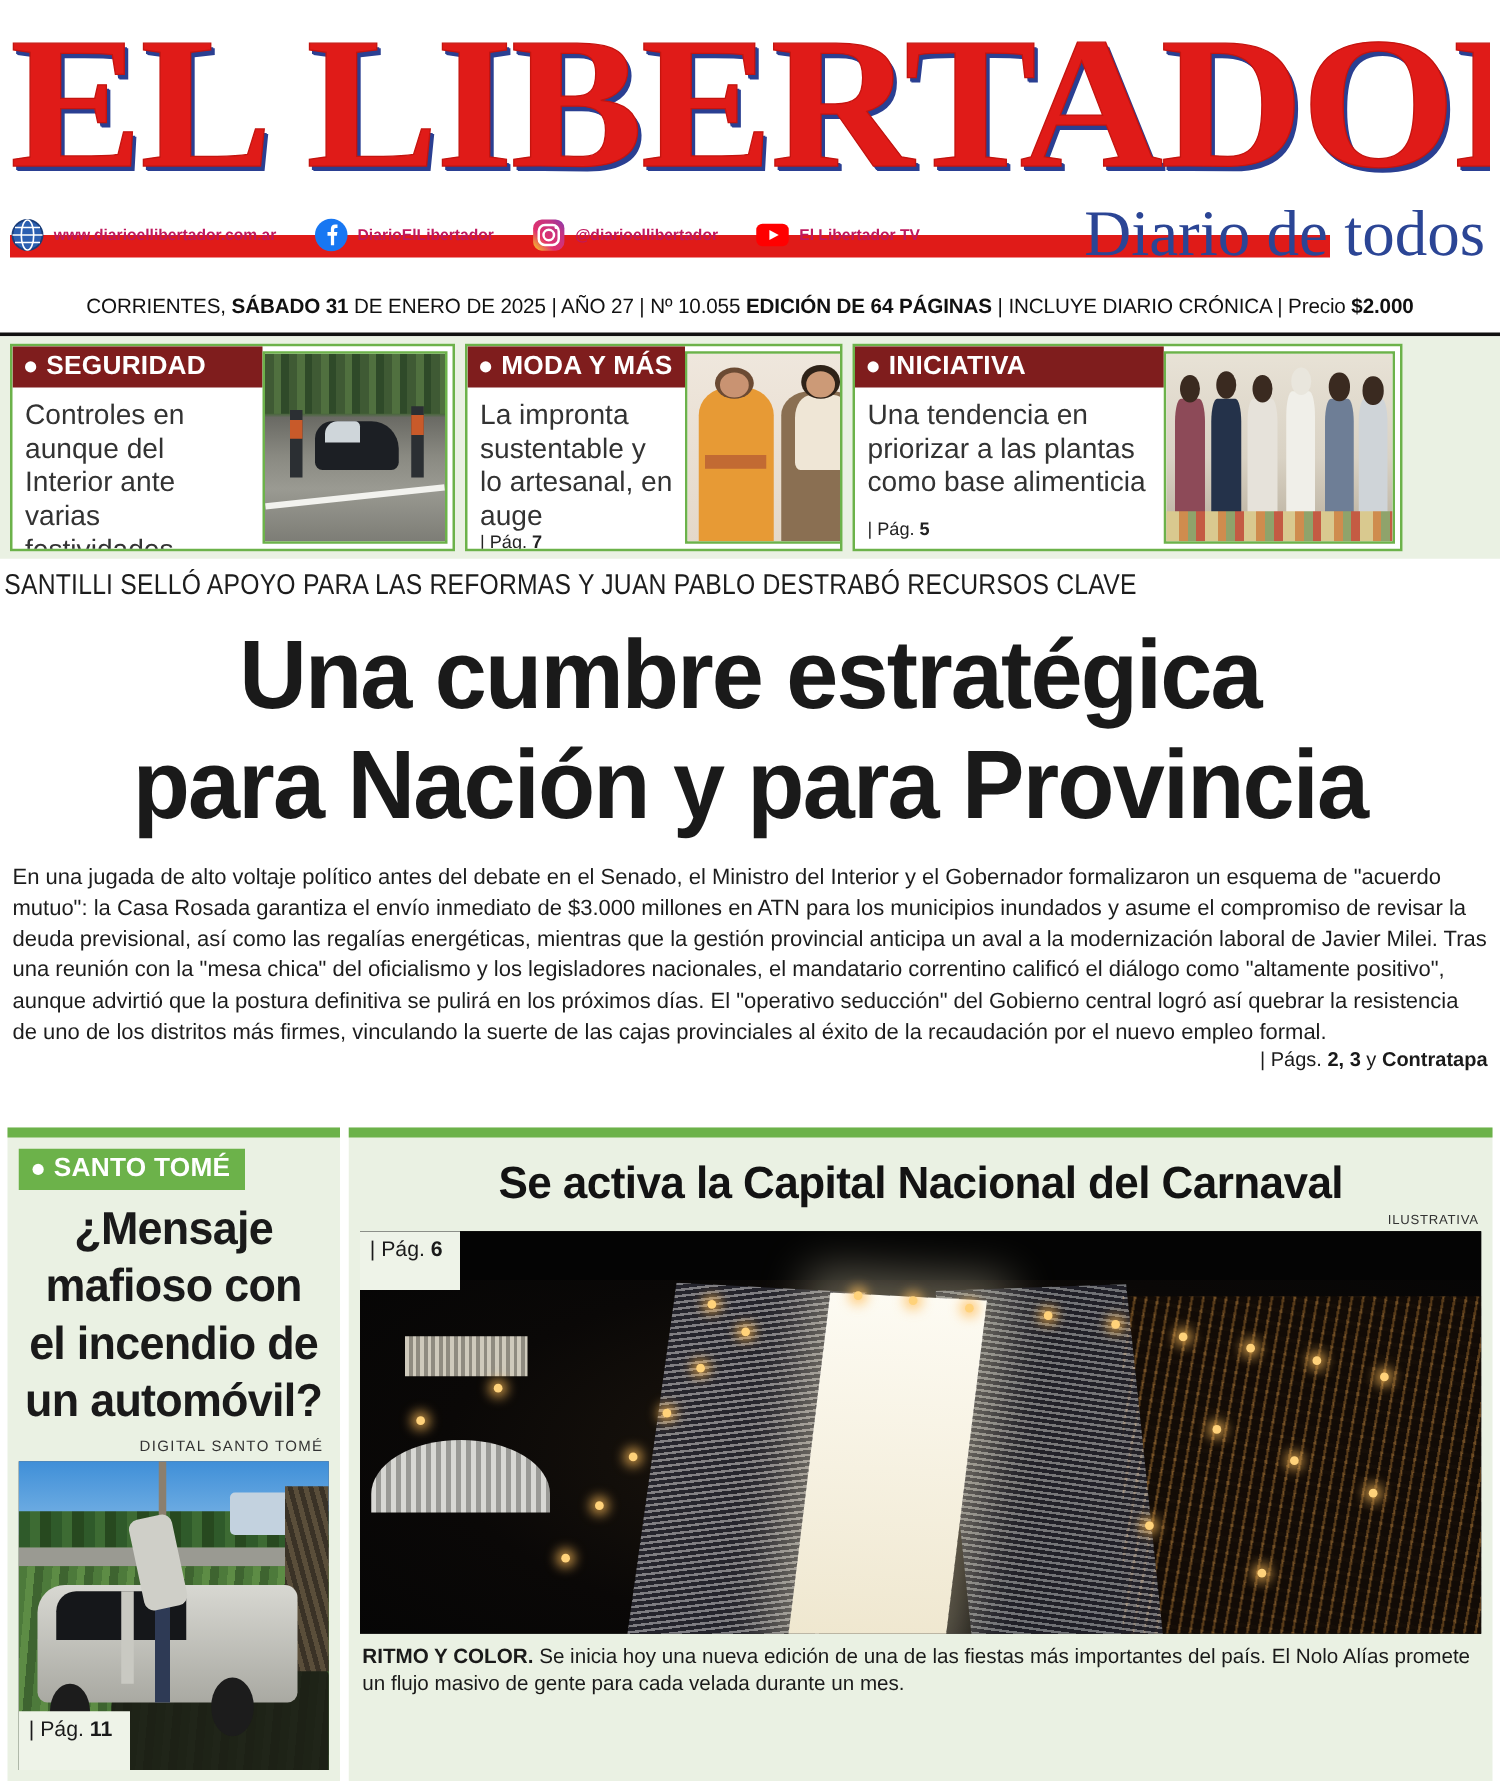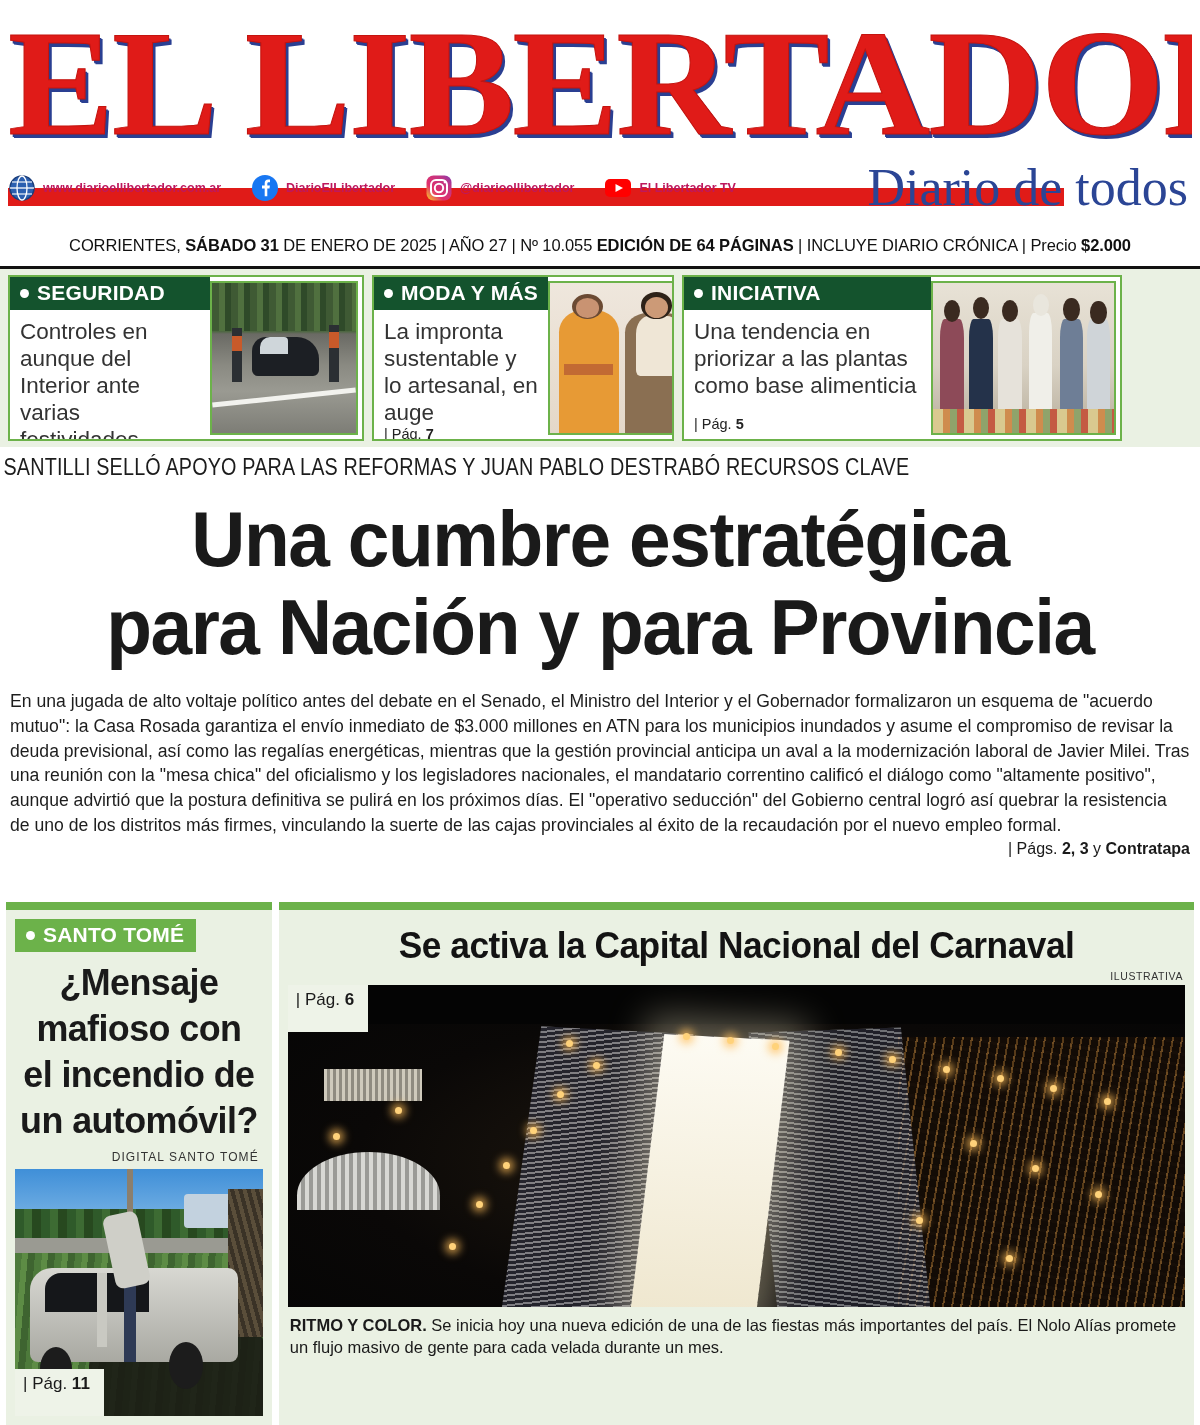--- a/index.html
+++ b/index.html
@@ -75,21 +75,21 @@
   .teaser {
     background: #fff; border: 2px solid #6cb24a; position: relative;
     display: flex; flex-direction: column; overflow: hidden;
   }
   .teaser.t1 { width: 356px; }
   .teaser.t2 { width: 302px; }
   .teaser.t3 { width: 440px; }
   .teaser-inner { display: flex; height: 100%; }
   .teaser-left { flex: 1 1 auto; display: flex; flex-direction: column; position: relative; }
   .tchip {
-    background: #14532d; color: #fff; font-weight: bold; font-size: 21px;
+    background: #7f1d1d; color: #fff; font-weight: bold; font-size: 21px;
     padding: 4px 10px 5px 10px; display: flex; align-items: center; gap: 8px;
     letter-spacing: 0.2px; white-space: nowrap;
   }
   .tchip .dot {
     width: 9px; height: 9px; border-radius: 50%; background: #fff; display:inline-block;
   }
   .tbody {
     padding: 8px 8px 0 10px; font-size: 22.5px; line-height: 27px; color: #333;
     font-family: "Liberation Sans", sans-serif; flex: 1 1 auto;
   }

